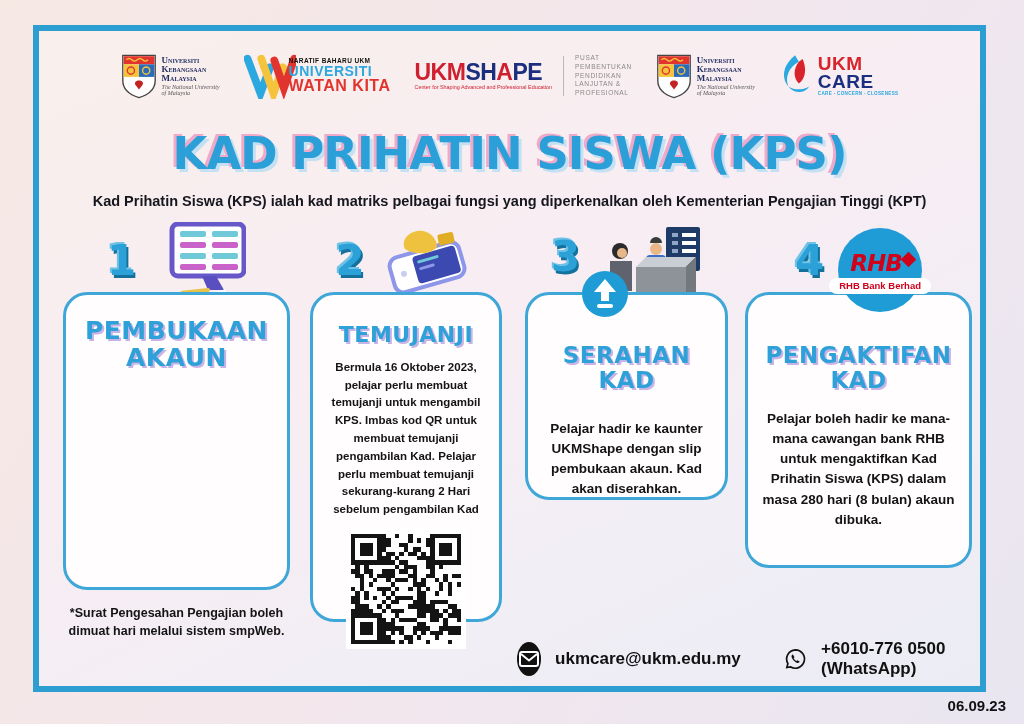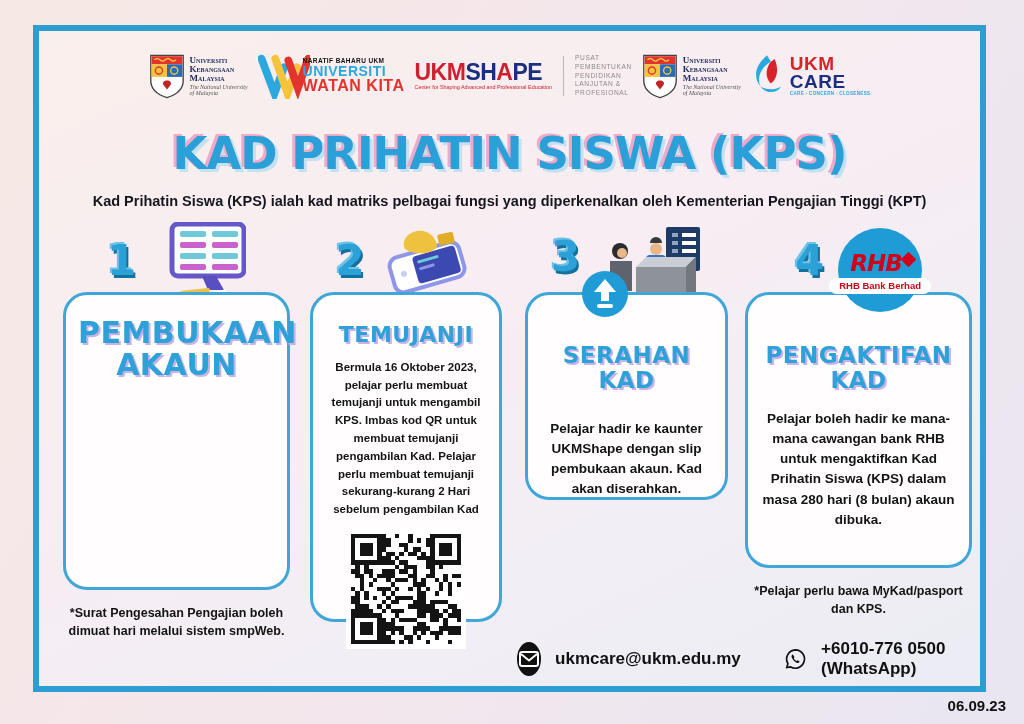--- a/index.html
+++ b/index.html
@@ -8,21 +8,21 @@
     position:relative;
     font-family:"Liberation Sans", sans-serif;
     background:linear-gradient(120deg,#f6e8e3 0%,#f4e7ec 45%,#e9e6f1 100%);
   }
   .panel {
     position:absolute; left:33px; top:25px; width:953px; height:667px;
     border:6px solid #2d9ed2;
     background:linear-gradient(155deg,#f9efeb 0%,#f8edf2 40%,#f2eef5 70%,#ebecf4 100%);
   }
   
-  .logos { position:absolute; left:0; right:0; top:22px; display:flex; justify-content:center; align-items:center; gap:10px; }
+  .logos { position:absolute; left:0; right:0; top:22px; display:flex; justify-content:center; align-items:center; gap:24px; }
   .logo { display:flex; align-items:center; gap:5px; }
   .crest-text { line-height:1.05; }
   .crest-name { font-family:"Liberation Serif",serif; font-variant:small-caps; font-size:9px; font-weight:bold; color:#1d2a5e; }
   .crest-sub { font-family:"Liberation Serif",serif; font-style:italic; font-size:6px; color:#555; }
   .watan-text { margin-left:-12px; line-height:1; }
   .watan-top { font-size:6.5px; font-weight:bold; color:#111; letter-spacing:.4px; }
   .watan-mid { font-size:14px; font-weight:bold; color:#2ba8e0; letter-spacing:.5px; }
   .watan-bot { font-size:16px; font-weight:bold; color:#e1342e; letter-spacing:.5px; }
   .shape-left { text-align:left; }
   .shape-word { font-size:23px; font-weight:bold; letter-spacing:-.5px; line-height:.9; }
@@ -59,21 +59,21 @@
     text-align:center;
   }
   .card1 { height:298px; }
   .card2 { height:330px; padding-left:9px; padding-right:9px; }
   .card3 { height:208px; }
   .card4 { height:276px; }
   .card-title {
     font-family:"DejaVu Sans",sans-serif; font-weight:bold; color:#2ea2d8;
     text-shadow:2px 2px 0 #c9b3e6; line-height:1.08; letter-spacing:.5px; margin-top:8px;
   }
-  .card1 .card-title { font-size:30px; }
+  .card1 .card-title { font-size:25px; }
   .card2 .card-title { font-size:22px; margin-top:14px; }
   .card3 .card-title { font-size:23px; margin-top:34px; }
   .card4 .card-title { font-size:23px; margin-top:34px; }
   .card-body { font-weight:bold; color:#141414; margin-top:12px; line-height:1.5; }
   .card1 .card-body { font-size:13px; }
   .card2 .card-body { font-size:11.5px; line-height:1.55; }
   .card3 .card-body { font-size:13.5px; margin-top:26px; }
   .card4 .card-body { font-size:13.5px; margin-top:16px; }
   .card-list { text-align:left; font-weight:bold; font-size:13px; color:#141414; margin:10px 0 0 6px; padding-left:20px; line-height:1.45; }
   .card-list li { margin-bottom:2px; }
@@ -612,21 +612,20 @@
         <div class="rhb-strip">RHB Bank Berhad</div>
       </div>
     </div>
     <div class="card card4">
       <div class="card-title">
         <div>PENGAKTIFAN</div>
         <div>KAD</div>
       </div>
       <div class="card-body">Pelajar boleh hadir ke mana-mana cawangan bank RHB untuk mengaktifkan Kad Prihatin Siswa (KPS) dalam masa 280 hari (8 bulan) akaun dibuka.</div>
     </div>
-    <div class="footnote">*Pelajar perlu bawa MyKad/pasport dan KPS.</div>
   </div>
 
   <div class="contact-row">
     <div class="email-badge">
       <svg width="20" height="16" viewBox="0 0 20 16">
         <rect x="1" y="1" width="18" height="14" rx="2" fill="none" stroke="#fff" stroke-width="2"></rect>
         <path d="M2 3 L10 9.5 L18 3" fill="none" stroke="#fff" stroke-width="2"></path>
       </svg>
     </div>
     <div class="contact-text">ukmcare@ukm.edu.my</div>

